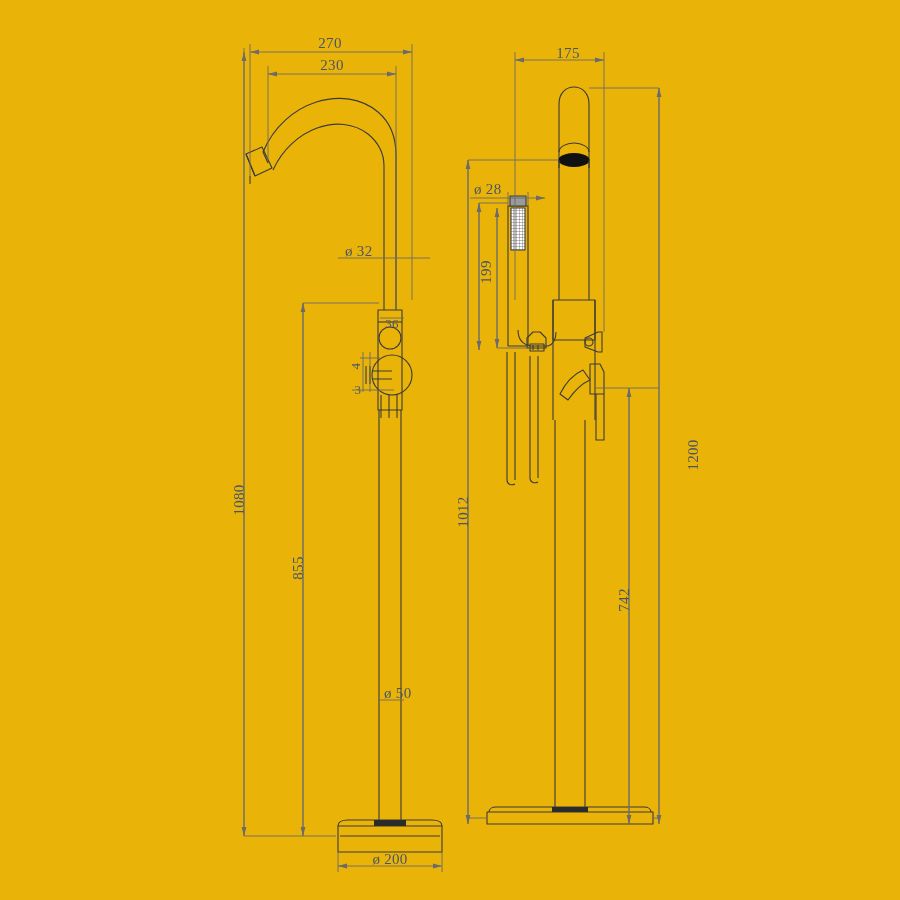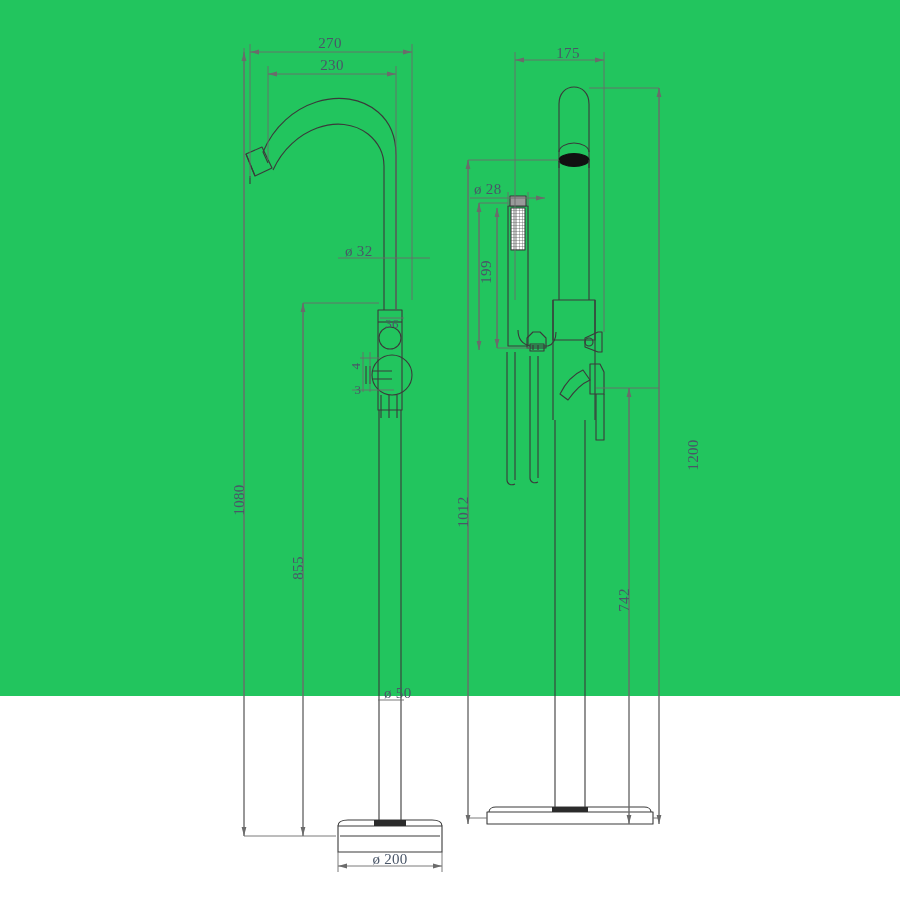--- a/index.html
+++ b/index.html
@@ -1,17 +1,17 @@
 <!DOCTYPE html>
 <html><head>
 <meta charset="utf-8">
 <style>
   html,body{margin:0;padding:0;background:#ffffff;}
   body{width:900px;height:900px;overflow:hidden;font-family:"Liberation Serif",serif;}
-  #sheet{position:relative;width:900px;height:696px;background:#22c55e;}
+  #sheet{position:relative;width:900px;height:900px;background:#eab308;}
   svg{display:block;}
   .dimtext{font-family:"Liberation Serif",serif;font-size:15px;fill:#4a5668;letter-spacing:0.3px;}
   .dimtext.small{font-size:13px;}
 </style>
 </head>
 <body>
 
 <div id="sheet">
 <svg width="900" height="900" viewBox="0 0 900 900">
   <defs>

